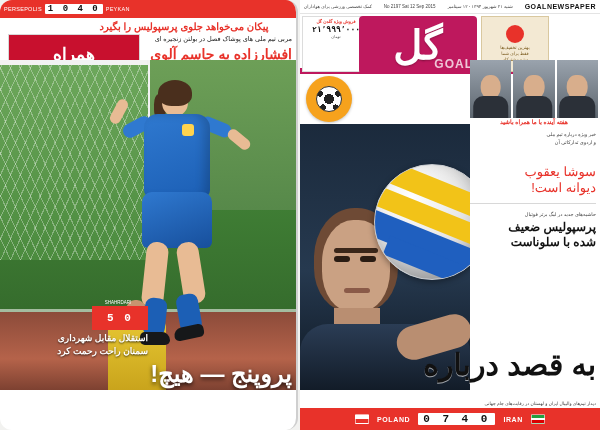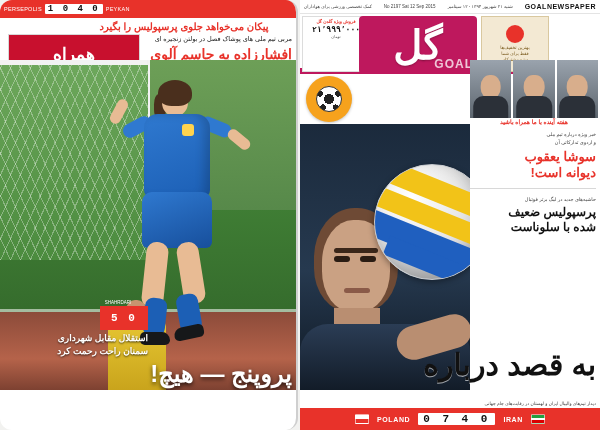--- a/index.html
+++ b/index.html
@@ -205,21 +205,21 @@
     border-radius: 12px 12px 0 0;
   }
   .yellow-player .y-head {
     position: absolute; left: 18px; top: -16px; width: 20px; height: 22px;
     background: #c79470; border-radius: 45%;
   }
 
   
   .l-results {
     position: absolute; right: 150px; top: 246px;
-    width: 48px; height: 24px;
+    width: 56px; height: 24px;
     background: #e8322a; color: #fff;
     display: flex; align-items: center; justify-content: center; gap: 4px;
   }
   .l-results .rs { font-family: "Liberation Mono", monospace; font-size: 11px; font-weight: bold; letter-spacing: 2px; }
   .l-sub-result {
     position: absolute; right: 150px; top: 240px; width: 60px;
     text-align: center; color: #fff; font-size: 4.5px; direction: rtl;
   }
   .l-result-text {
     position: absolute; right: 150px; top: 272px; width: 140px;
@@ -341,21 +341,21 @@
     direction: rtl; text-align: center; color: #e8322a;
     font-size: 6px; font-weight: bold;
   }
 
   
   .r-col {
     position: absolute; right: 4px; top: 130px; width: 126px;
     direction: rtl; text-align: right;
   }
   .r-col .kick { font-size: 5px; color: #444; line-height: 1.6; }
-  .r-col .red { font-size: 13px; color: #e8322a; font-weight: bold; line-height: 1.25; margin-top: 3px; }
+  .r-col .red { font-size: 13px; color: #e8322a; font-weight: normal; line-height: 1.25; margin-top: 18px; }
   .r-col .blk { font-size: 12px; color: #111; font-weight: bold; line-height: 1.25; margin-top: 2px; }
   .r-col .rule { height: 1px; background: #d8d8d8; margin: 6px 0; }
 
   
   .r-photo {
     position: absolute; left: 0; top: 124px; width: 170px; height: 266px;
     background: linear-gradient(180deg,#1b2a3c 0%, #26394f 55%, #0e1722 100%);
     overflow: hidden;
   }
   .vb-player-head {

